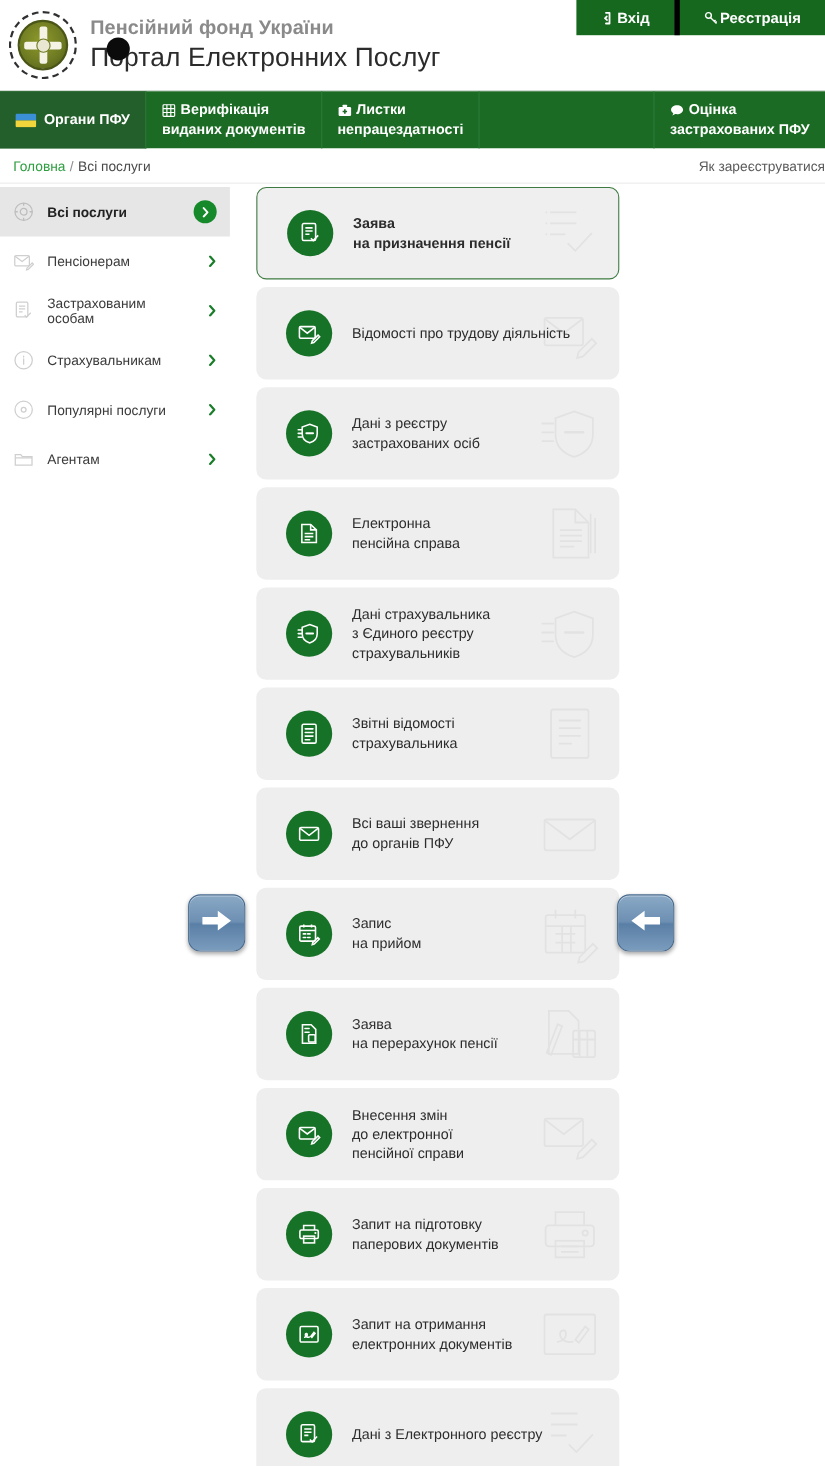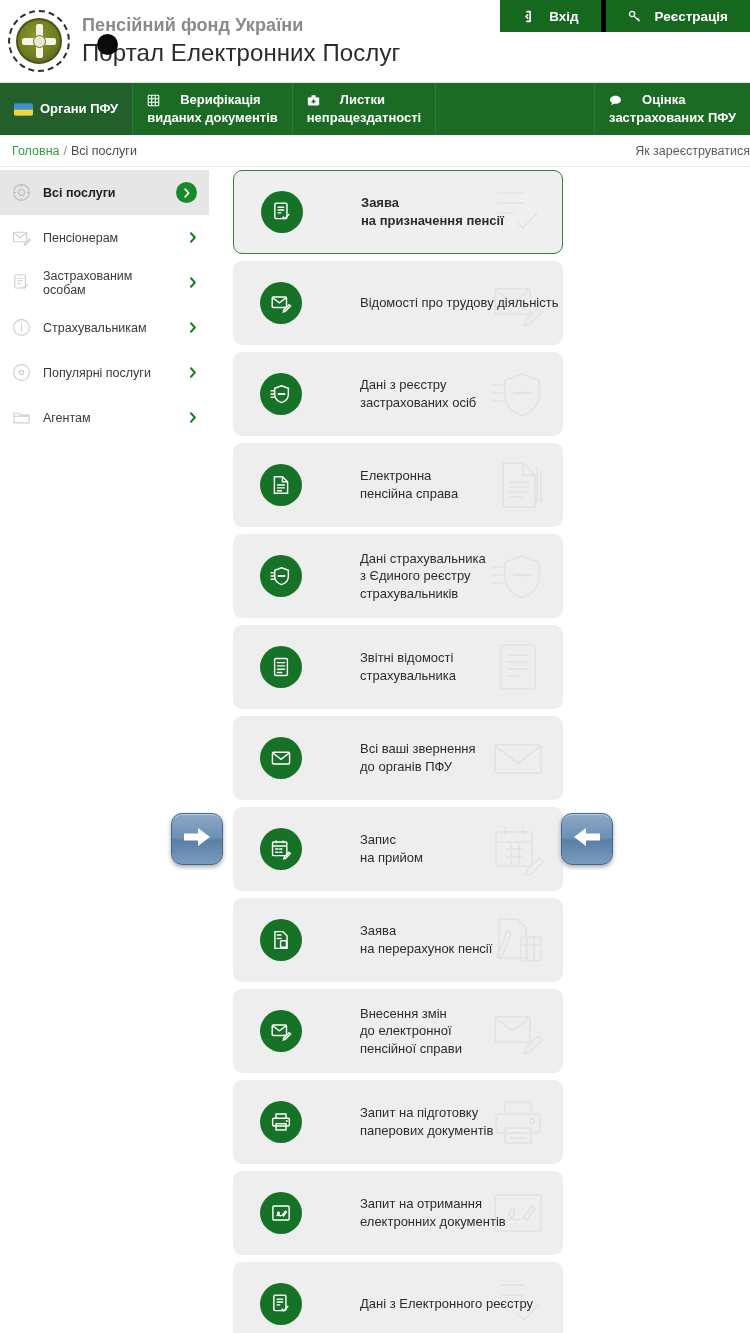--- a/index.html
+++ b/index.html
@@ -55,21 +55,21 @@
     font-size: 24px; color: #2b2b2b; font-weight: 400; letter-spacing:.1px;
   }
   .auth-group {
     position: absolute; top: 0; right: 0; display: flex; height: 32px;
   }
   .auth-btn {
     background: #16681f;
     color: #ffffff;
     font-size: 13.5px;
     font-weight: 700;
-    display: flex; align-items: center; gap: 14px;
+    display: flex; align-items: center; gap: 2px;
     padding: 0 22px;
     cursor: pointer;
     white-space: nowrap;
   }
   .auth-btn + .auth-btn { border-left: 5px solid #000000; }
   .auth-btn svg { display:block; }
 
   
   .navbar {
     display: flex;
@@ -85,21 +85,21 @@
     line-height: 1.35;
     cursor: pointer;
     border-right: 1px solid #2d7b36;
     white-space: nowrap;
   }
   .nav-item.accent { background: #235f2b; }
   .nav-item .nav-ico { flex: 0 0 auto; display:flex; align-items:center; }
   .nav-spacer { flex: 1 1 auto; border-right: 1px solid #2d7b36; }
   .nav-item.right-most { border-right: none; }
   .nav-label-two { display: flex; flex-direction: column; }
-  .nav-line1 { display: flex; align-items: center; gap: 20px; }
+  .nav-line1 { display: flex; align-items: center; gap: 4px; }
 
   .flag-ico { width: 19px; height: 13px; border-radius: 2px; overflow: hidden; display:block; }
 
   
   .crumbbar {
     height: 32px;
     background: #ffffff;
     display: flex; align-items: center;
     padding-left: 12px;
     font-size: 12.5px;
@@ -153,21 +153,20 @@
     position: relative;
     background: #eeeeee;
     border-radius: 9px;
     height: 84px;
     margin-bottom: 7px;
     display: flex;
     align-items: center;
     padding-left: 27px;
     overflow: hidden;
     cursor: pointer;
-    gap: 40px;
   }
   .card.selected {
     background: #efefef;
     border: 1.5px solid #3f7a42;
   }
   .card-ico {
     flex: 0 0 42px;
     width: 42px; height: 42px;
     border-radius: 50%;
     background: #167226;

